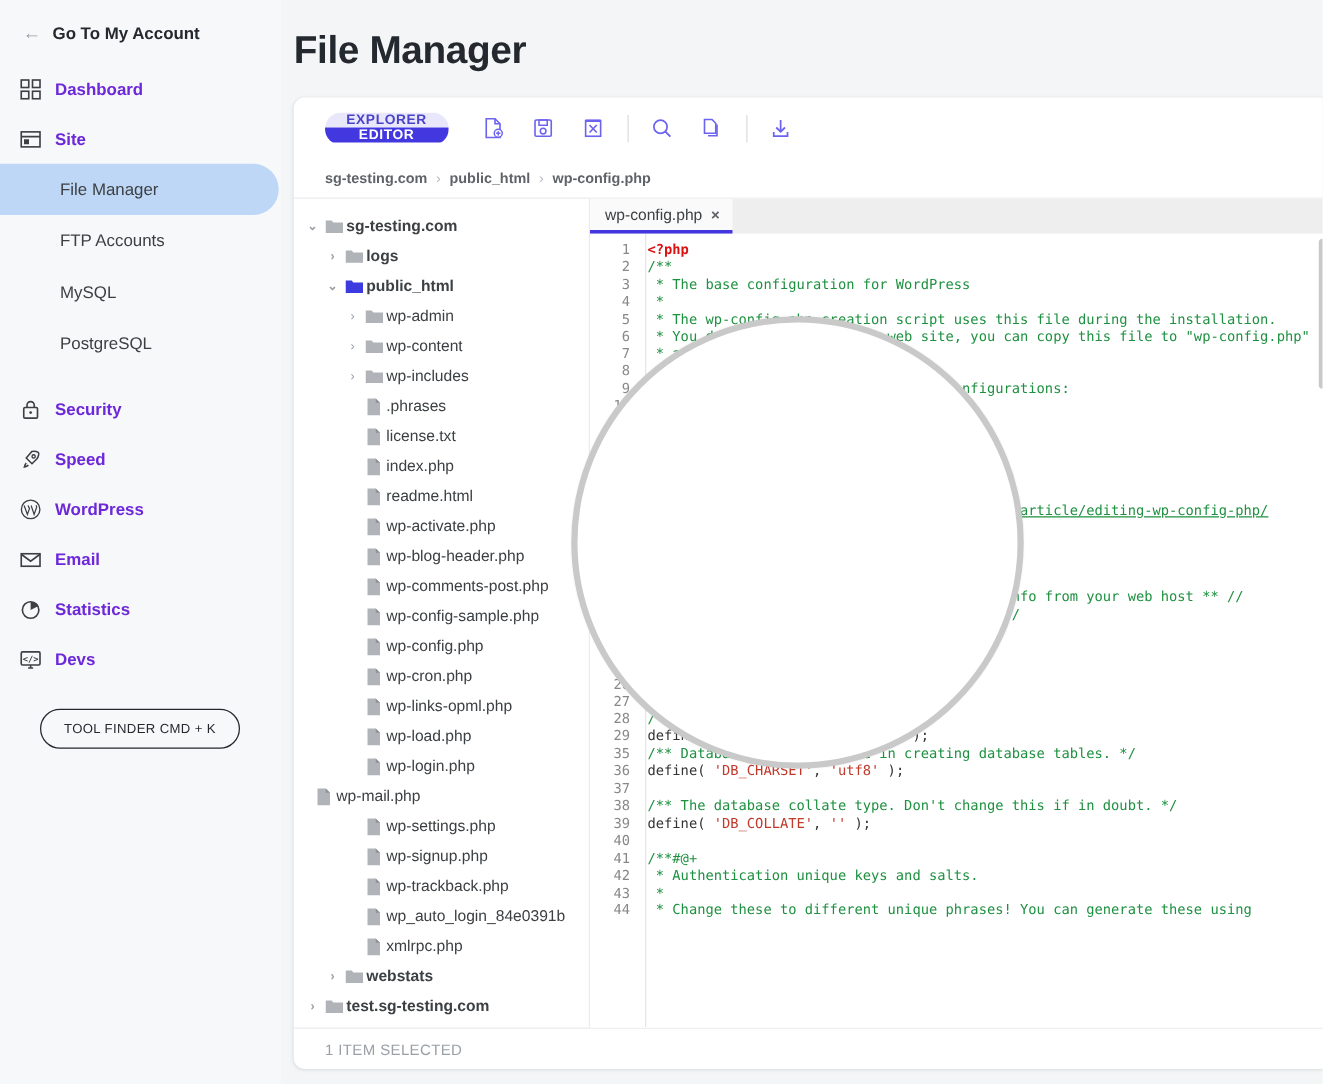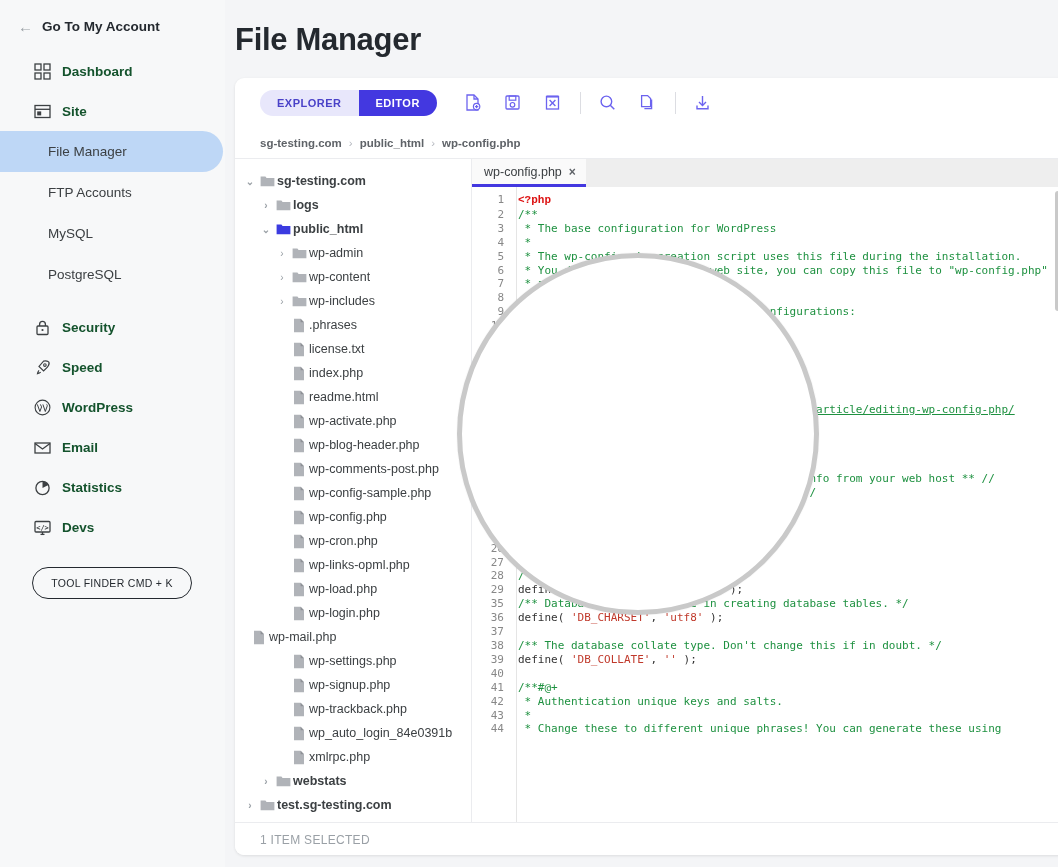--- a/index.html
+++ b/index.html
@@ -23,22 +23,22 @@
   .back-row {
     display: flex; align-items: center; gap: 9px;
     padding: 9px 0 9px 18px;
     font-size: 13.5px; font-weight: bold; color: #24292f;
     cursor: pointer;
   }
   .back-arrow { font-size: 15px; color: #9aa0a6; line-height: 1; }
 
   .nav-item {
     display: flex; align-items: center; gap: 11px;
-    height: 40px; padding-left: 34px;
-    font-size: 13.5px; font-weight: bold; color: #14532d;
+    height: 40px; padding-left: 16px;
+    font-size: 13.5px; font-weight: bold; color: #6d28d9;
     cursor: pointer;
   }
   .nav-item .ico { width: 17px; height: 17px; flex: 0 0 17px; display: block; }
   .nav-item .ico svg { display: block; }
 
   .sub-item {
     display: flex; align-items: center;
     height: 41px; padding-left: 48px;
     font-size: 13.5px; color: #3c4043;
     cursor: pointer;
@@ -77,21 +77,21 @@
     overflow: hidden;
   }
 
   
   .toolbar {
     height: 49px; display: flex; align-items: center;
     padding-left: 25px; gap: 0;
   }
   .seg {
     display: flex; border-radius: 16px; overflow: hidden; height: 26px;
-    font-size: 11px; font-weight: bold; letter-spacing: .5px;
+    font-size: 11px; font-weight: bold; letter-spacing: .5px; flex-direction: column;
   }
   .seg .s {
     display: flex; align-items: center; justify-content: center;
     padding: 0 17px; cursor: pointer;
   }
   .seg .s.off { background: #e8e7fb; color: #4a42c8; }
   .seg .s.on  { background: #4338e0; color: #fff; }
 
   .tb-icons { display: flex; align-items: center; margin-left: 16px; }
   .tb-btn {
@@ -146,21 +146,21 @@
     margin: 0; padding: 6px 0 0 0;
     white-space: pre; color: #333;
   }
   .ln {
     display: inline-block; width: 32px; text-align: right;
     color: #888; margin-right: 14px;
     font-family: "DejaVu Sans Mono", monospace;
   }
   .c-com { color: #1e9140; }
   .c-str { color: #c0392b; }
-  .c-tag { color: #d11; font-weight: bold; font-family: Liberation Mono, monospace; }
+  .c-tag { color: #d11; font-weight: bold; }
   .c-lnk { color: #1e9140; text-decoration: underline; }
   .c-pln { color: #333; }
   .gut {
     position: absolute; left: 44px; top: 0; bottom: 0; width: 1px; background: #e5e5e5;
   }
   .scroll-v {
     position: absolute; right: 2px; top: 4px; width: 6px; height: 120px;
     background: #c9c9c9; border-radius: 3px;
   }
 

